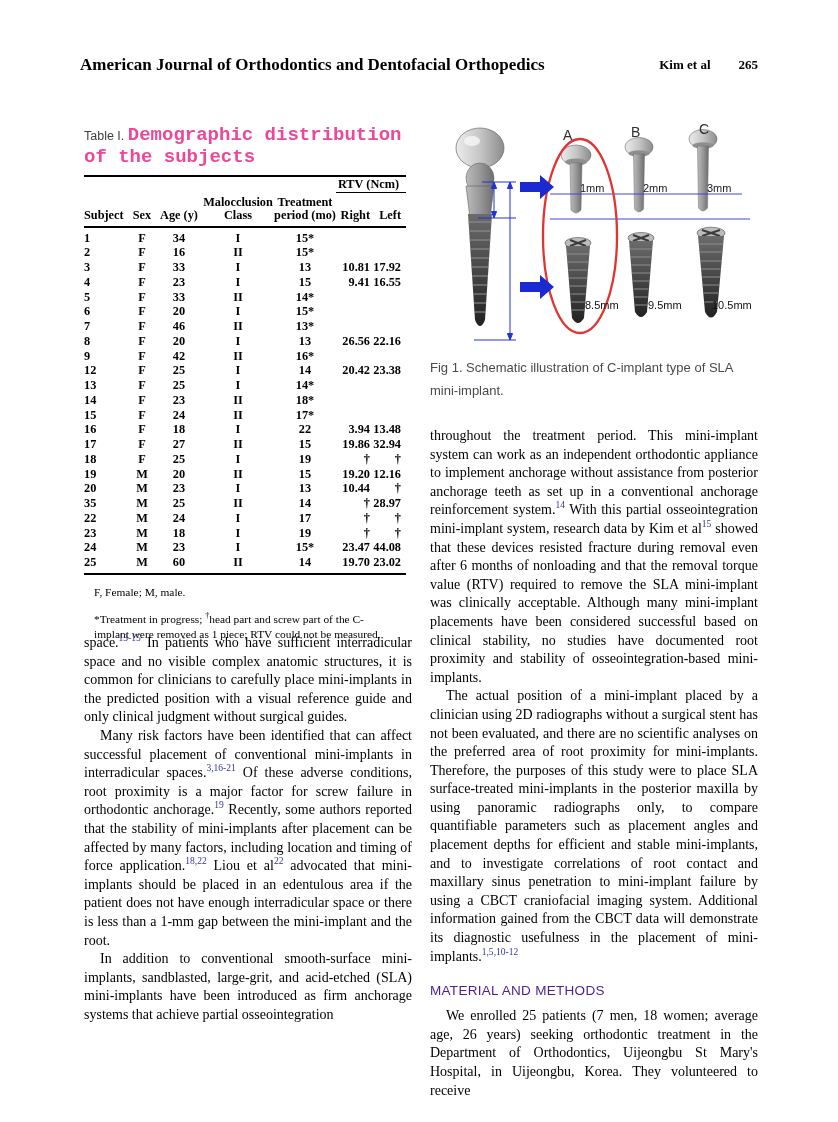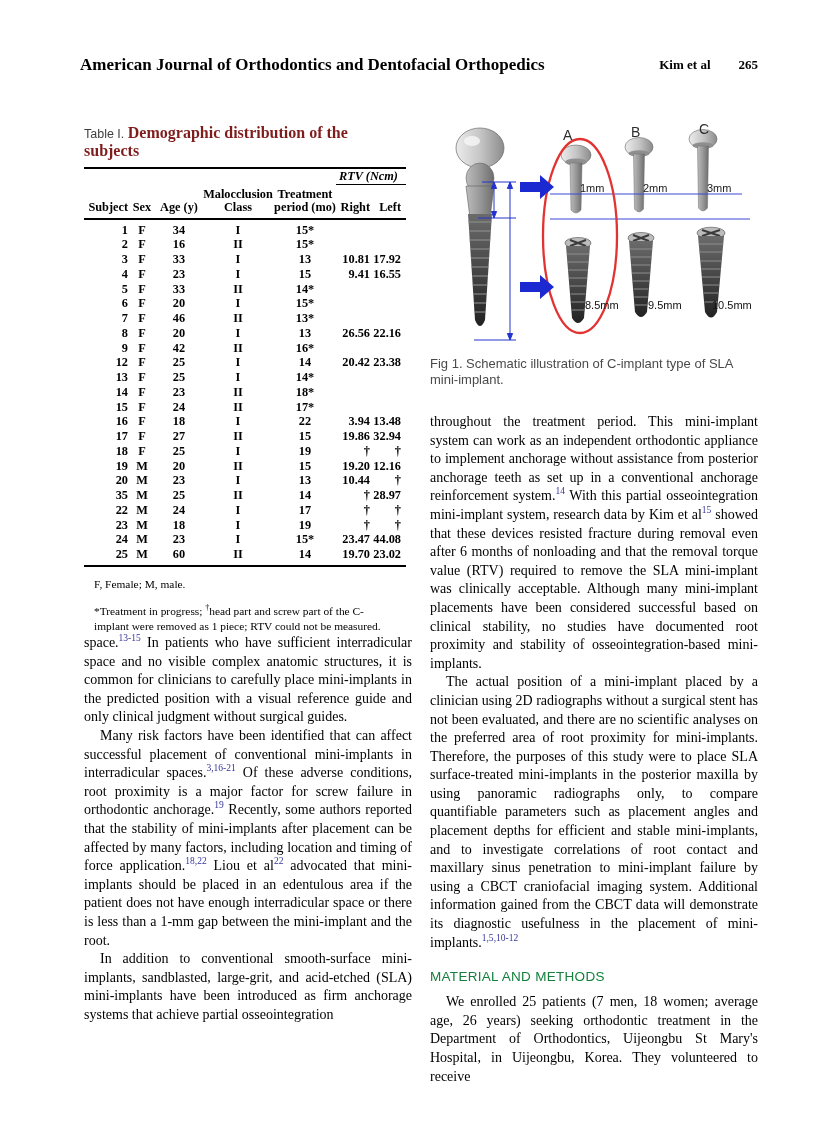--- a/index.html
+++ b/index.html
@@ -10,45 +10,45 @@
     overflow:hidden;
   }
   
   .runhead-left { position:absolute; left:80px; top:57px; font-size:17px; font-weight:bold; line-height:16px; }
   .runhead-right { position:absolute; left:430px; top:57px; width:328px; text-align:right; font-size:13px; font-weight:bold; }
   .runhead-right .pgnum { margin-left:28px; }
 
   
   .table-block { position:absolute; left:84px; top:124px; width:322px; }
   .table-title { font-family:"Liberation Sans", sans-serif; font-size:12.5px; color:#3f3f3f; }
-  .table-title .ttl-main { font-family:Liberation Serif, serif; font-weight:bold; font-size:16px; color:#7f1d1d; }
+  .table-title .ttl-main { font-family:Liberation Mono, monospace; font-weight:bold; font-size:19px; color:#ec4899; }
   table.demo { width:100%; border-collapse:collapse; table-layout:fixed; margin-top:7px;
     border-top:2.6px solid #000; font-size:12.3px; font-weight:bold; }
   table.demo th, table.demo td { padding:0; font-weight:bold; }
   .grp-spacer { border:none; }
-  th.rtv { text-align:center; padding-top:5px; padding-bottom:1px; border-bottom:1.4px solid #000;font-style:italic; }
+  th.rtv { text-align:center; padding-top:5px; padding-bottom:1px; border-bottom:1.4px solid #000; }
   tr.colhead th { vertical-align:bottom; padding:3px 0 3px 0; border-bottom:2.6px solid #000; line-height:13.5px; }
   tbody td { line-height:14.75px; }
   tbody tr:first-child td { padding-top:3px; }
   tbody tr:last-child td { border-bottom:2.6px solid #000; padding-bottom:3px; }
-  .al-l { text-align:right;font-family:Liberation Serif, serif; } .al-c { text-align:center; } .al-r { text-align:right; }
+  .al-l { text-align:left;font-family:Liberation Serif, serif; } .al-c { text-align:center; } .al-r { text-align:right; }
   table.demo th:last-child, table.demo td:last-child { padding-right:5px; }
   .footnotes { margin-top:6px; font-size:11.4px; line-height:14.6px; }
   .footnotes p { margin:10px; }
   .footnotes sup { font-size:0.7em; vertical-align:super; color:#000; }
 
   
   .left-col { position:absolute; left:84px; top:634px; width:328px; }
   .right-col { position:absolute; left:430px; top:122px; width:330px; }
   .bodytext p { font-size:14px; line-height:18.6px; text-align:justify; margin:0; }
   .bodytext p.indent { text-indent:16px; }
   .bodytext sup { font-size:0.68em; vertical-align:super; color:#34349b; line-height:0; }
-  .fig-caption { margin-top:8px; font-family:"Liberation Sans", sans-serif; font-size:13px; line-height:16px; color:#4a4a4a; width:328px; }
+  .fig-caption { margin-top:8px; font-family:"Liberation Sans", sans-serif; font-size:13px; line-height:23px; color:#4a4a4a; width:328px; }
   .right-body { margin-top:25px; width:328px; }
-  .sect-head { margin-top:17px; font-family:"Liberation Sans", sans-serif; font-size:13.5px; color:#15803d; letter-spacing:0.3px; }
+  .sect-head { margin-top:17px; font-family:"Liberation Sans", sans-serif; font-size:13.5px; color:#4c1d95; letter-spacing:0.3px; }
   .right-body .after-head { margin-top:9px; }
 
   
   .fig-wrap { width:330px; height:226px; }
   svg text { font-family:"Liberation Sans", sans-serif; }
 </style>
 </head>
 <body>
 
 <div class="runhead-left">

